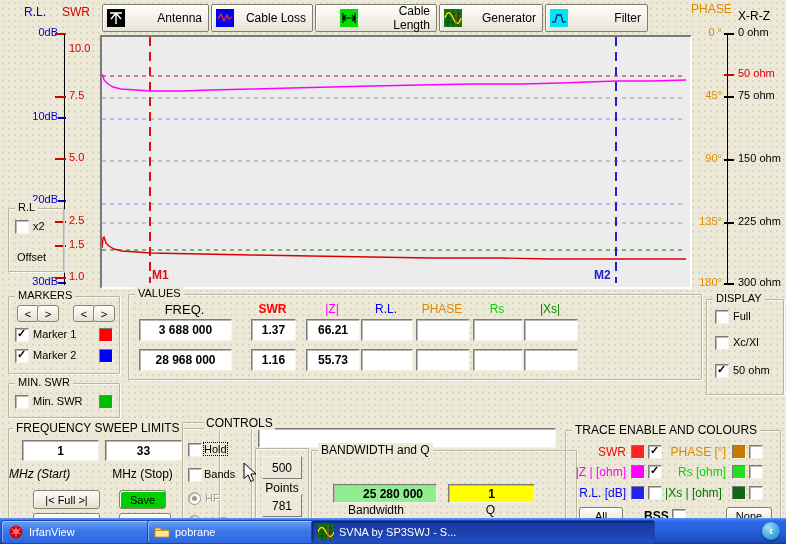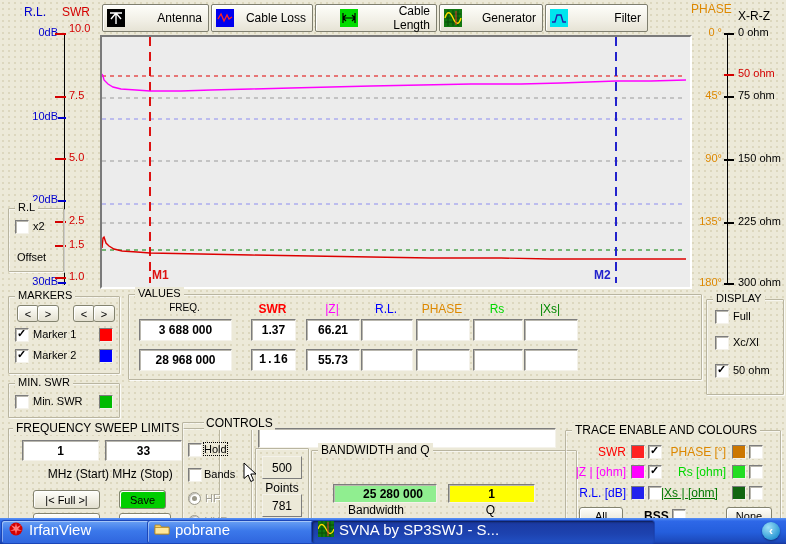--- a/index.html
+++ b/index.html
@@ -42,22 +42,22 @@
   .tickbar{position:absolute;height:2px;}
   
   .tbtn{height:26px;display:flex;align-items:center;padding:0 6px 0 4px;
        background:linear-gradient(#FEFEFA,#F2F0E7 55%,#E6E3D5);
        border:1px solid #7f7f6f;border-radius:2px;box-shadow:inset 1px 1px 0 #fff;}
   .tbtn .ticon{width:18px;height:18px;margin-right:4px;flex:0 0 18px;}
   .tbtn .tlabel{flex:1;text-align:right;font-size:12px;}
   
   #taskbar{position:absolute;left:0;top:518px;width:786px;height:26px;z-index:50;
      background:linear-gradient(#5A93F5,#2E68E8 12%,#245EDC 55%,#1C49BB 92%,#15369B);}
-  .task{position:absolute;top:2px;height:22px;border-radius:3px;display:flex;align-items:flex-start;
-     padding:0 6px;color:#fff;font-size:15px;
+  .task{position:absolute;top:2px;height:22px;border-radius:3px;display:flex;align-items:center;
+     padding:0 6px;color:#fff;font-size:11px;
      background:linear-gradient(#69A0F4,#3B78EA 45%,#2F66DE);border:1px solid #1B46B8;box-shadow:inset 1px 1px 0 rgba(255,255,255,.4);}
   .task.active{background:linear-gradient(#1A38A0,#1D43B0 60%,#2150C4);box-shadow:inset 1px 1px 2px rgba(0,0,0,.5);}
   .task .ticon16{width:16px;height:16px;margin-right:5px;flex:0 0 16px;}
   .task .tktext{white-space:nowrap;overflow:hidden;}
 </style>
 </head>
 <body>
 
 <div id="screen">
 
@@ -123,21 +123,21 @@
   <div class="abs" style="left:0;top:0;width:100px;height:300px;">
       <span class="tickl" style="left: 2px; width: 56px; top: 26px; text-align: right; color: rgb(0, 0, 206);">0dB</span>
       <span class="tickbar" style="left: 58px; top: 33px; width: 8px; background: rgb(0, 0, 206);"></span>
       <span class="tickl" style="left: 2px; width: 56px; top: 110px; text-align: right; color: rgb(0, 0, 206);">10dB</span>
       <span class="tickbar" style="left: 58px; top: 117px; width: 8px; background: rgb(0, 0, 206);"></span>
       <span class="tickl" style="left: 2px; width: 56px; top: 193px; text-align: right; color: rgb(0, 0, 206);">20dB</span>
       <span class="tickbar" style="left: 58px; top: 200px; width: 8px; background: rgb(0, 0, 206);"></span>
       <span class="tickl" style="left: 2px; width: 56px; top: 275px; text-align: right; color: rgb(0, 0, 206);">30dB</span>
       <span class="tickbar" style="left: 58px; top: 282px; width: 8px; background: rgb(0, 0, 206);"></span>
       <span class="tickbar" style="left: 55px; top: 33px; width: 11px; background: rgb(212, 0, 0);"></span>
-      <span class="tickl" style="left: 69px; top: 22px; color: rgb(212, 0, 0);">10.0</span>
+      <span class="tickl" style="left: 69px; top: 42px; color: rgb(212, 0, 0);">10.0</span>
       <span class="tickbar" style="left: 55px; top: 96px; width: 11px; background: rgb(212, 0, 0);"></span>
       <span class="tickl" style="left: 69px; top: 89px; color: rgb(212, 0, 0);">7.5</span>
       <span class="tickbar" style="left: 55px; top: 158px; width: 11px; background: rgb(212, 0, 0);"></span>
       <span class="tickl" style="left: 69px; top: 151px; color: rgb(212, 0, 0);">5.0</span>
       <span class="tickbar" style="left: 55px; top: 221px; width: 11px; background: rgb(212, 0, 0);"></span>
       <span class="tickl" style="left: 69px; top: 214px; color: rgb(212, 0, 0);">2.5</span>
       <span class="tickbar" style="left: 55px; top: 245px; width: 11px; background: rgb(212, 0, 0);"></span>
       <span class="tickl" style="left: 69px; top: 238px; color: rgb(212, 0, 0);">1.5</span>
       <span class="tickbar" style="left: 55px; top: 277px; width: 11px; background: rgb(212, 0, 0);"></span>
       <span class="tickl" style="left: 69px; top: 270px; color: rgb(212, 0, 0);">1.0</span>
@@ -196,38 +196,38 @@
     <span class="cb checked" style="left:6px;top:31px;"></span>
     <span class="lbl" style="left:24px;top:31px;">Marker 1</span>
     <span class="swatch" style="left: 90px; top: 31px; background: rgb(255, 0, 0);"></span>
     <span class="cb checked" style="left:6px;top:52px;"></span>
     <span class="lbl" style="left:24px;top:52px;">Marker 2</span>
     <span class="swatch" style="left: 90px; top: 52px; background: rgb(0, 0, 255);"></span>
   </div>
 
   <div class="gb" style="left:128px;top:294px;width:572px;height:84px;">
     <span class="cap">VALUES</span>
-    <span class="lbl" style="left: 10px; top: 7px; width: 91px; text-align: center; font-size: 10px; color: rgb(0, 0, 0);">FREQ.</span>
+    <span class="lbl" style="left: 10px; top: 7px; width: 91px; text-align: center; font-size: 13px; color: rgb(0, 0, 0);">FREQ.</span>
     <span class="lbl" style="left: 122px; top: 7px; width: 43px; text-align: center; font-size: 12px; font-weight: bold; color: rgb(255, 0, 0);">SWR</span>
     <span class="lbl" style="left: 177px; top: 7px; width: 52px; text-align: center; font-size: 12px; color: rgb(255, 0, 255);">|Z|</span>
     <span class="lbl" style="left: 232px; top: 7px; width: 50px; text-align: center; font-size: 12px; color: rgb(0, 0, 255);">R.L.</span>
     <span class="lbl" style="left: 287px; top: 7px; width: 52px; text-align: center; font-size: 12px; color: rgb(221, 136, 0);">PHASE</span>
     <span class="lbl" style="left: 344px; top: 7px; width: 48px; text-align: center; font-size: 12px; color: rgb(0, 216, 0);">Rs</span>
     <span class="lbl" style="left: 395px; top: 7px; width: 52px; text-align: center; font-size: 12px; color: rgb(0, 136, 0);">|Xs|</span>
 
     <span class="sunk" style="left:10px;top:24px;width:91px;height:20px;">3 688 000</span>
     <span class="sunk" style="left:122px;top:24px;width:43px;height:20px;">1.37</span>
     <span class="sunk" style="left:177px;top:24px;width:52px;height:20px;">66.21</span>
     <span class="sunk" style="left:232px;top:24px;width:50px;height:20px;"></span>
     <span class="sunk" style="left:287px;top:24px;width:52px;height:20px;"></span>
     <span class="sunk" style="left:344px;top:24px;width:48px;height:20px;"></span>
     <span class="sunk" style="left:395px;top:24px;width:52px;height:20px;"></span>
 
     <span class="sunk" style="left:10px;top:54px;width:91px;height:20px;">28 968 000</span>
-    <span class="sunk" style="left:122px;top:54px;width:43px;height:20px;font-family:Liberation Mono, monospace;">1.16</span>
+    <span class="sunk" style="left:122px;top:54px;width:43px;height:20px;">1.16</span>
     <span class="sunk" style="left:177px;top:54px;width:52px;height:20px;">55.73</span>
     <span class="sunk" style="left:232px;top:54px;width:50px;height:20px;"></span>
     <span class="sunk" style="left:287px;top:54px;width:52px;height:20px;"></span>
     <span class="sunk" style="left:344px;top:54px;width:48px;height:20px;"></span>
     <span class="sunk" style="left:395px;top:54px;width:52px;height:20px;"></span>
   </div>
 
   <div class="gb" style="left:706px;top:299px;width:76px;height:94px;">
     <span class="cap">DISPLAY</span>
     <span class="cb" style="left:8px;top:10px;"></span>
@@ -242,21 +242,21 @@
     <span class="cap">MIN. SWR</span>
     <span class="cb" style="left:6px;top:11px;"></span>
     <span class="lbl" style="left:24px;top:11px;">Min. SWR</span>
     <span class="swatch" style="left: 90px; top: 11px; background: rgb(0, 187, 0);"></span>
   </div>
 
   <div class="gb" style="left:8px;top:428px;width:210px;height:92px;">
     <span class="cap" style="left:4px;font-size:12px;">FREQUENCY SWEEP LIMITS</span>
     <span class="sunk" style="left:13px;top:11px;width:75px;height:19px;">1</span>
     <span class="sunk" style="left:96px;top:11px;width:75px;height:19px;">33</span>
-    <span class="lbl" style="left:0px;top:38px;width:100px;text-align:right;font-size:12px;">MHz  (Start)</span>
+    <span class="lbl" style="left:0px;top:38px;width:100px;text-align:left;font-size:12px;font-style:italic;">MHz  (Start)</span>
     <span class="lbl" style="left:86px;top:38px;width:95px;text-align:center;font-size:12px;">MHz  (Stop)</span>
     <span class="btn" style="left:24px;top:61px;width:65px;height:17px;">|&lt; Full &gt;|</span>
     <span class="btn" style="left: 110px; top: 61px; width: 45px; height: 17px; color: rgb(0, 0, 0); background: rgb(0, 206, 0);">Save</span>
     <span class="btn" style="left:24px;top:84px;width:65px;height:17px;">&gt; Zoom &lt;</span>
     <span class="btn" style="left:110px;top:84px;width:50px;height:17px;">Recall</span>
   </div>
 
   <span class="lbl" style="left:204px;top:416px;z-index:2;background:#ECE9D8;padding:0 2px;font-size:12px;">CONTROLS</span>
   <div class="gb" style="left:182px;top:422px;width:68px;height:96px;">
     <span class="cb" style="left:5px;top:20px;"></span>
@@ -297,21 +297,21 @@
     <span class="lbl" style="left: 0px; top: 34px; width: 60px; text-align: right; font-size: 12px; color: rgb(255, 0, 255);">|Z | [ohm]</span>
     <span class="swatch" style="left: 65px; top: 34px; background: rgb(255, 0, 255);"></span>
     <span class="cb checked" style="left:82px;top:34px;"></span>
     <span class="lbl" style="left: 95px; top: 34px; width: 65px; text-align: right; font-size: 12px; color: rgb(0, 216, 0);">Rs [ohm]</span>
     <span class="swatch" style="left: 166px; top: 34px; background: rgb(34, 221, 34);"></span>
     <span class="cb" style="left:183px;top:34px;"></span>
 
     <span class="lbl" style="left: 0px; top: 55px; width: 60px; text-align: right; font-size: 12px; color: rgb(0, 0, 255);">R.L. [dB]</span>
     <span class="swatch" style="left: 65px; top: 55px; background: rgb(34, 34, 238);"></span>
     <span class="cb" style="left:82px;top:55px;"></span>
-    <span class="lbl" style="left: 95px; top: 55px; width: 65px; text-align: left; font-size: 12px; color: rgb(0, 120, 0); text-decoration: underline;">|Xs | [ohm]</span>
+    <span class="lbl" style="left: 95px; top: 55px; width: 65px; text-align: center; font-size: 12px; color: rgb(0, 120, 0);">|Xs | [ohm]</span>
     <span class="swatch" style="left: 166px; top: 55px; background: rgb(17, 102, 17);"></span>
     <span class="cb" style="left:183px;top:55px;"></span>
 
     <span class="btn" style="left:13px;top:76px;width:42px;height:16px;">All</span>
     <span class="lbl" style="left:78px;top:78px;font-weight:bold;font-size:12px;">BSS</span>
     <span class="cb" style="left:106px;top:78px;"></span>
     <span class="btn" style="left:160px;top:76px;width:44px;height:16px;">None</span>
   </div>
 
   <div class="abs" style="left:243px;top:462px;z-index:40;pointer-events:none;">

